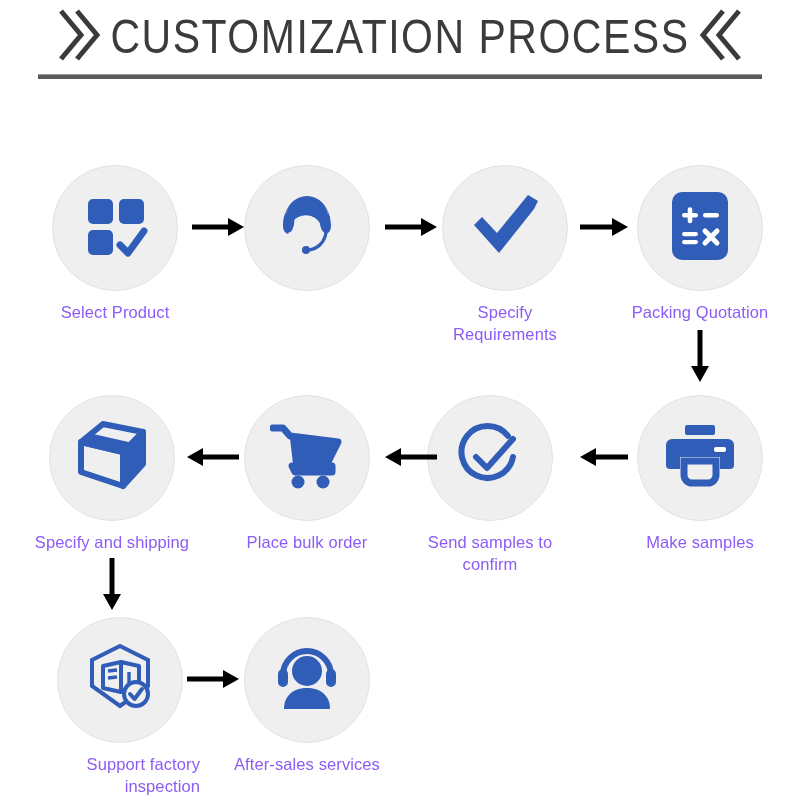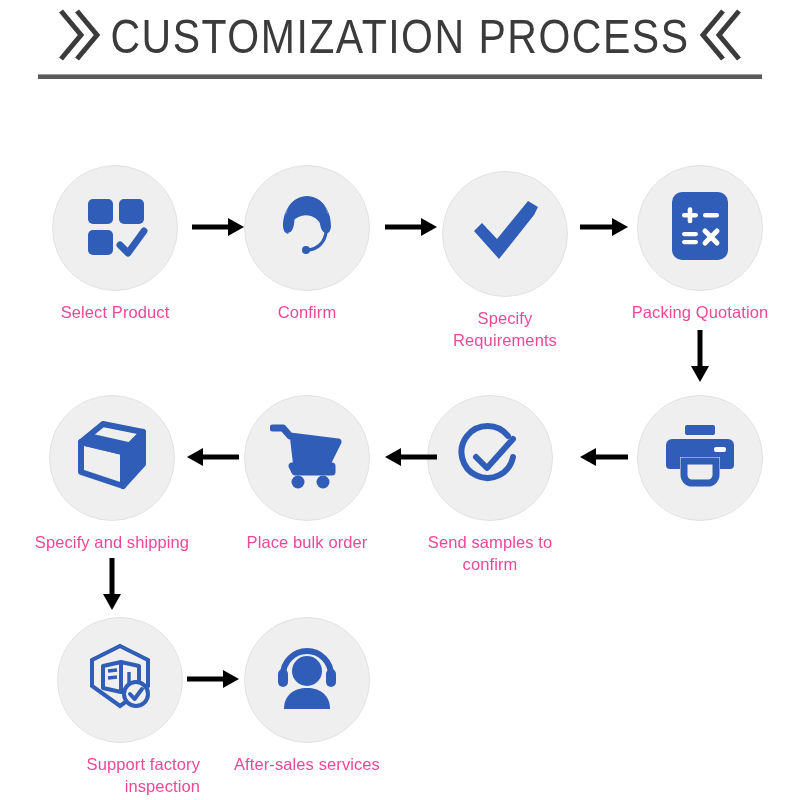--- a/index.html
+++ b/index.html
@@ -71,21 +71,21 @@
     border-radius: 50%;
     background: #efefef;
     border: 1px solid #e2e2e2;
     display: flex;
     align-items: center;
     justify-content: center;
   }
   .node-label {
     margin-top: 11px;
     font-size: 16.5px;
-    color: #ec4899;
+    color: #8b5cf6;
     line-height: 1.32;
     letter-spacing: 0.1px;
     font-family: "Liberation Sans", sans-serif;
   }
 
   
   .arrow {
     position: absolute;
   }
 </style>
@@ -144,31 +144,30 @@
       <svg width="72" height="72" viewBox="0 0 72 72">
         <path d="M36 8 C22 8 14 18 14 31 C14 38 16 42 18 44 C15 44 12 41 12 36 C12 20 22 6 36 6 C50 6 60 20 60 36 C60 41 57 44 54 44 C56 42 58 38 58 31 C58 18 50 8 36 8 Z" fill="#2f5db7"></path>
         <path d="M15 28 C15 15 24 7 36 7 C48 7 57 15 57 28 C57 34 55 38 53 41 C50 33 46 28 40 26 C33 24 26 26 21 32 C18 35 16 38 15 41 C14 37 15 32 15 28 Z" fill="#2f5db7"></path>
         <path d="M13 30 C13 24 17 20 21 22 C24 24 24 32 22 38 C20 44 15 44 13 40 Z" fill="#2f5db7"></path>
         <path d="M59 30 C59 24 55 20 51 22 C48 24 48 32 50 38 C52 44 57 44 59 40 Z" fill="#2f5db7"></path>
         <path d="M55 40 C55 52 46 60 36 60" fill="none" stroke="#2f5db7" stroke-width="3.2"></path>
         <circle cx="35" cy="60" r="4" fill="#2f5db7"></circle>
       </svg>
     </span>
   </div>
-  <div class="node-label">Confirm</div>
 </div>
 
 <div class="arrow" style="left:383px; top:215px;">
   <svg width="56" height="24" viewBox="0 0 56 24">
     <line x1="2" y1="12" x2="40" y2="12" stroke="#000" stroke-width="5"></line>
     <path d="M38 3 L54 12 L38 21 Z" fill="#000"></path>
   </svg>
 </div>
 
-<div class="node" style="left:425px; top:171px;">
+<div class="node" style="left:425px; top:165px;">
   <div class="circle">
     <span>
       <svg width="74" height="70" viewBox="0 0 74 70">
         <path d="M6 34 L14 26 L29 42 L60 4 L70 10 L66 18 L31 62 Z" fill="#2f5db7"></path>
       </svg>
     </span>
   </div>
   <div class="node-label">Specify Requirements</div>
 </div>
 
@@ -207,20 +206,21 @@
   <div class="circle">
     <span>
       <svg width="72" height="66" viewBox="0 0 72 66">
         <rect x="21" y="2" width="30" height="10" rx="2" fill="#2f5db7"></rect>
         <path d="M8 16 h56 a6 6 0 0 1 6 6 v20 a4 4 0 0 1 -4 4 h-10 v-12 h-40 v12 h-10 a4 4 0 0 1 -4 -4 v-20 a6 6 0 0 1 6 -6 z" fill="#2f5db7"></path>
         <rect x="50" y="24" width="12" height="5" rx="2" fill="#ffffff"></rect>
         <path d="M20 38 h32 v14 a8 8 0 0 1 -8 8 h-16 a8 8 0 0 1 -8 -8 z" fill="none" stroke="#2f5db7" stroke-width="7"></path>
       </svg>
     </span>
   </div>
+  <div class="node-label">Make samples</div>
 </div>
 
 <div class="arrow" style="left:578px; top:445px;">
   <svg width="52" height="24" viewBox="0 0 52 24">
     <line x1="16" y1="12" x2="50" y2="12" stroke="#000" stroke-width="5"></line>
     <path d="M18 3 L2 12 L18 21 Z" fill="#000"></path>
   </svg>
 </div>
 
 <div class="node" style="left:410px; top:395px;">

